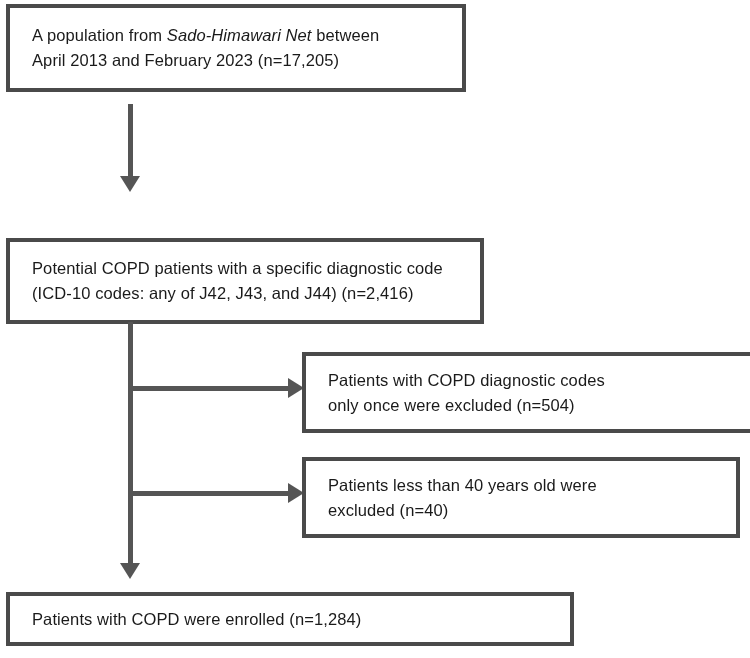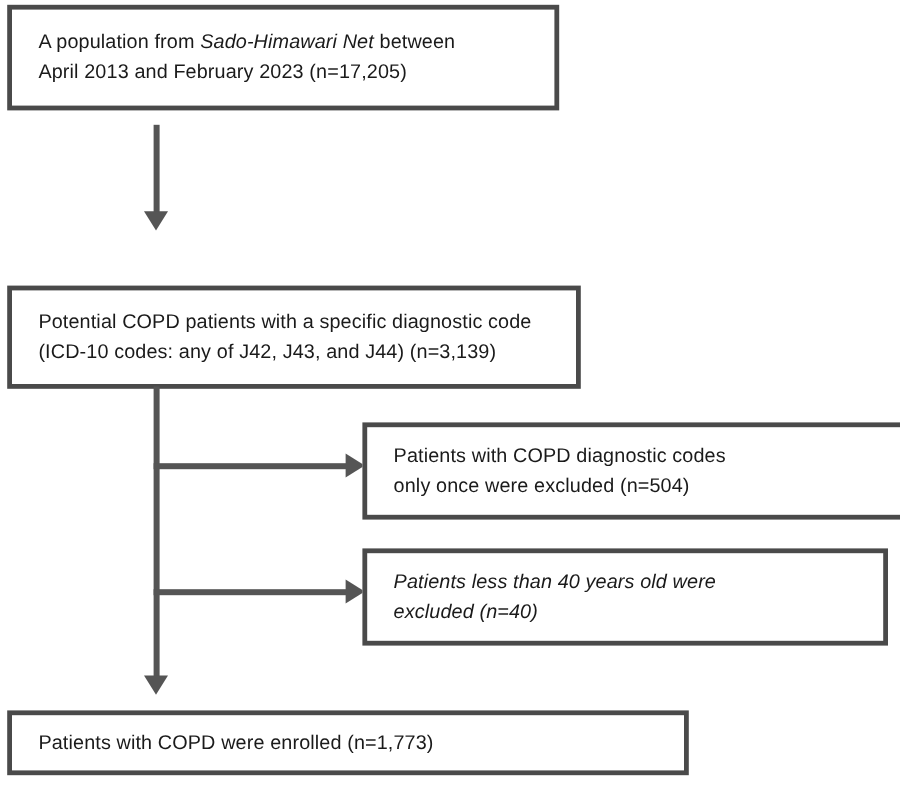--- a/index.html
+++ b/index.html
@@ -36,21 +36,21 @@
     white-space: pre-line;
   }
   .node .text em {
     font-style: italic;
   }
 
   
   #node-population   { left: 6px;   top: 4px;   width: 460px; height: 88px; }
   #node-potential    { left: 6px;   top: 206px; width: 478px; height: 86px; margin-top: 32px; }
   #node-excl-once    { left: 302px; top: 352px; width: 528px; height: 81px; }
-  #node-excl-age     { left: 302px; top: 457px; width: 438px; height: 81px; font-style: italic; }
+  #node-excl-age     { left: 302px; top: 457px; width: 438px; height: 81px; }
   #node-enrolled     { left: 6px;   top: 592px; width: 568px; height: 54px; }
 
   
   .vline {
     position: absolute;
     width: 5px;
     background: #555555;
   }
   .hline {
     position: absolute;
@@ -96,37 +96,37 @@
 <div id="flowchart">
 
   <div class="node" id="node-population">
     <span class="text"><span>A population from </span><em>Sado-Himawari Net</em><span> between</span><br><span>April 2013 and February 2023 (n=17,205)</span></span>
   </div>
 
   <div class="vline" id="conn1-line"></div>
   <div class="arrow-down" id="conn1-head"></div>
 
   <div class="node" id="node-potential">
-    <span class="text"><span>Potential COPD patients with a specific diagnostic code</span><br><span>(ICD-10 codes: any of J42, J43, and J44) (n=3,139)</span></span>
+    <span class="text"><span>Potential COPD patients with a specific diagnostic code</span><br><span>(ICD-10 codes: any of J42, J43, and J44) (n=2,416)</span></span>
   </div>
 
   <div class="vline" id="trunk-line"></div>
   <div class="arrow-down" id="trunk-head"></div>
 
   <div class="hline" id="branch1-line"></div>
   <div class="arrow-right" id="branch1-head"></div>
 
   <div class="node" id="node-excl-once">
     <span class="text"><span>Patients with COPD diagnostic codes</span><br><span>only once were excluded (n=504)</span></span>
   </div>
 
   <div class="hline" id="branch2-line"></div>
   <div class="arrow-right" id="branch2-head"></div>
 
   <div class="node" id="node-excl-age">
     <span class="text"><span>Patients less than 40 years old were</span><br><span>excluded (n=40)</span></span>
   </div>
 
   <div class="node" id="node-enrolled">
-    <span class="text">Patients with COPD were enrolled (n=1,773)</span>
+    <span class="text">Patients with COPD were enrolled (n=1,284)</span>
   </div>
 
 </div>
 
 </body></html>

